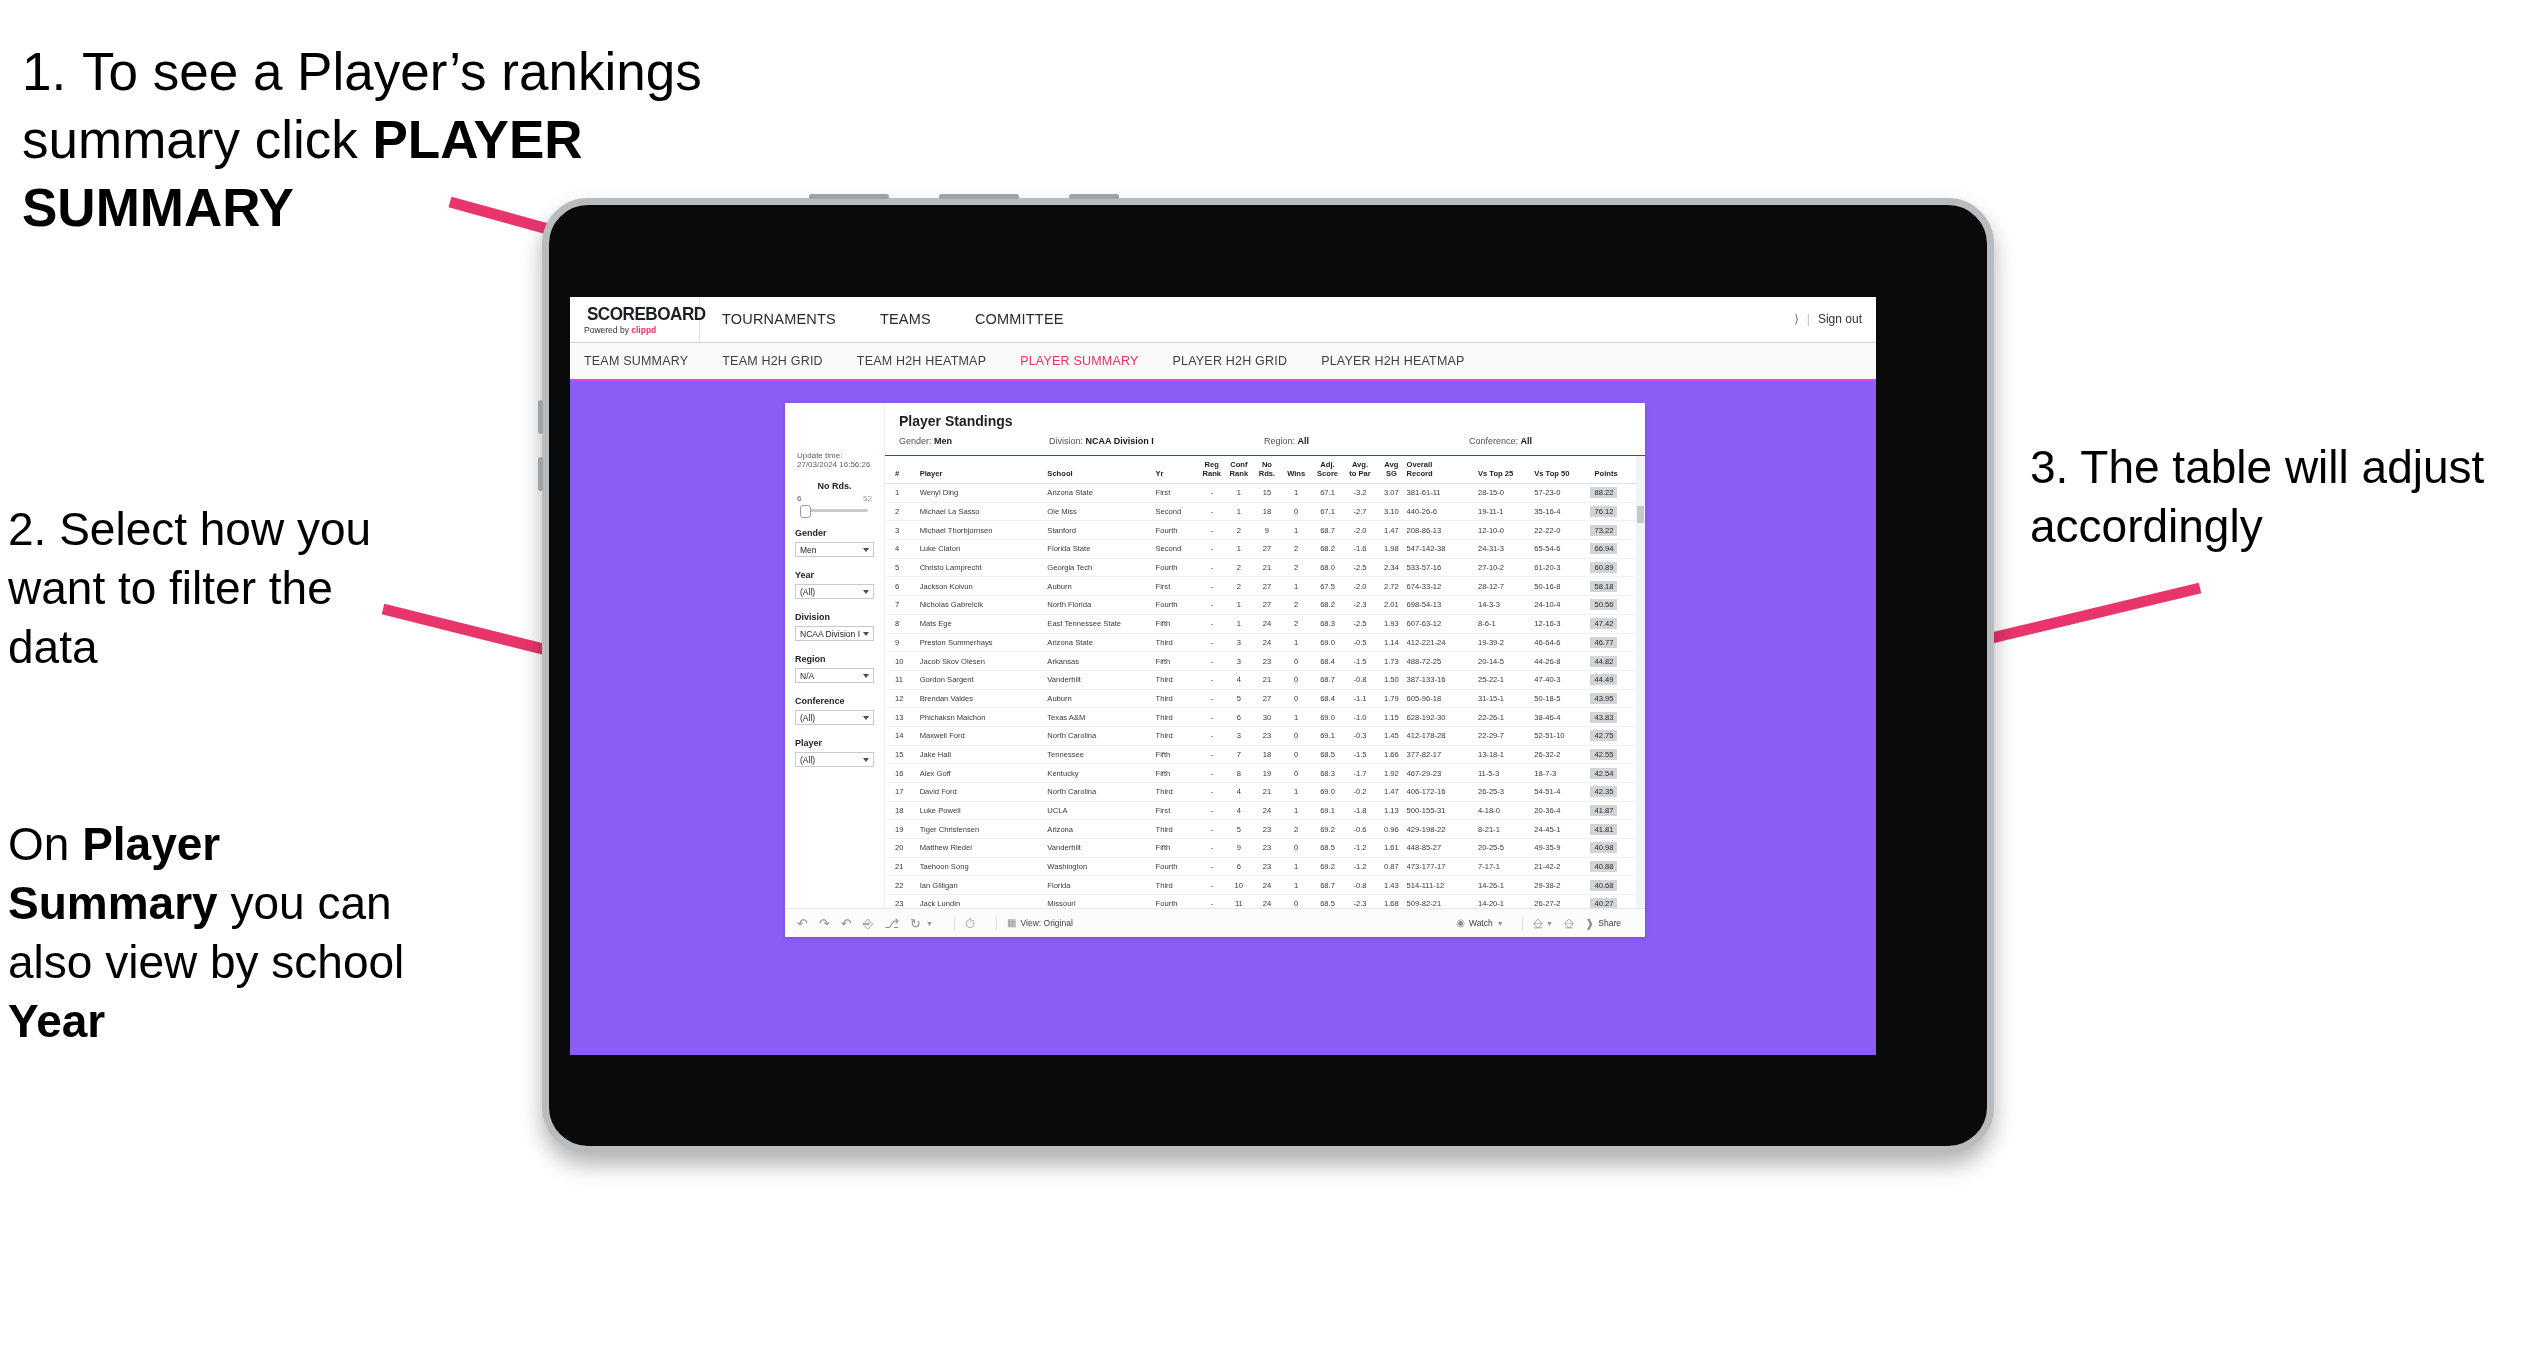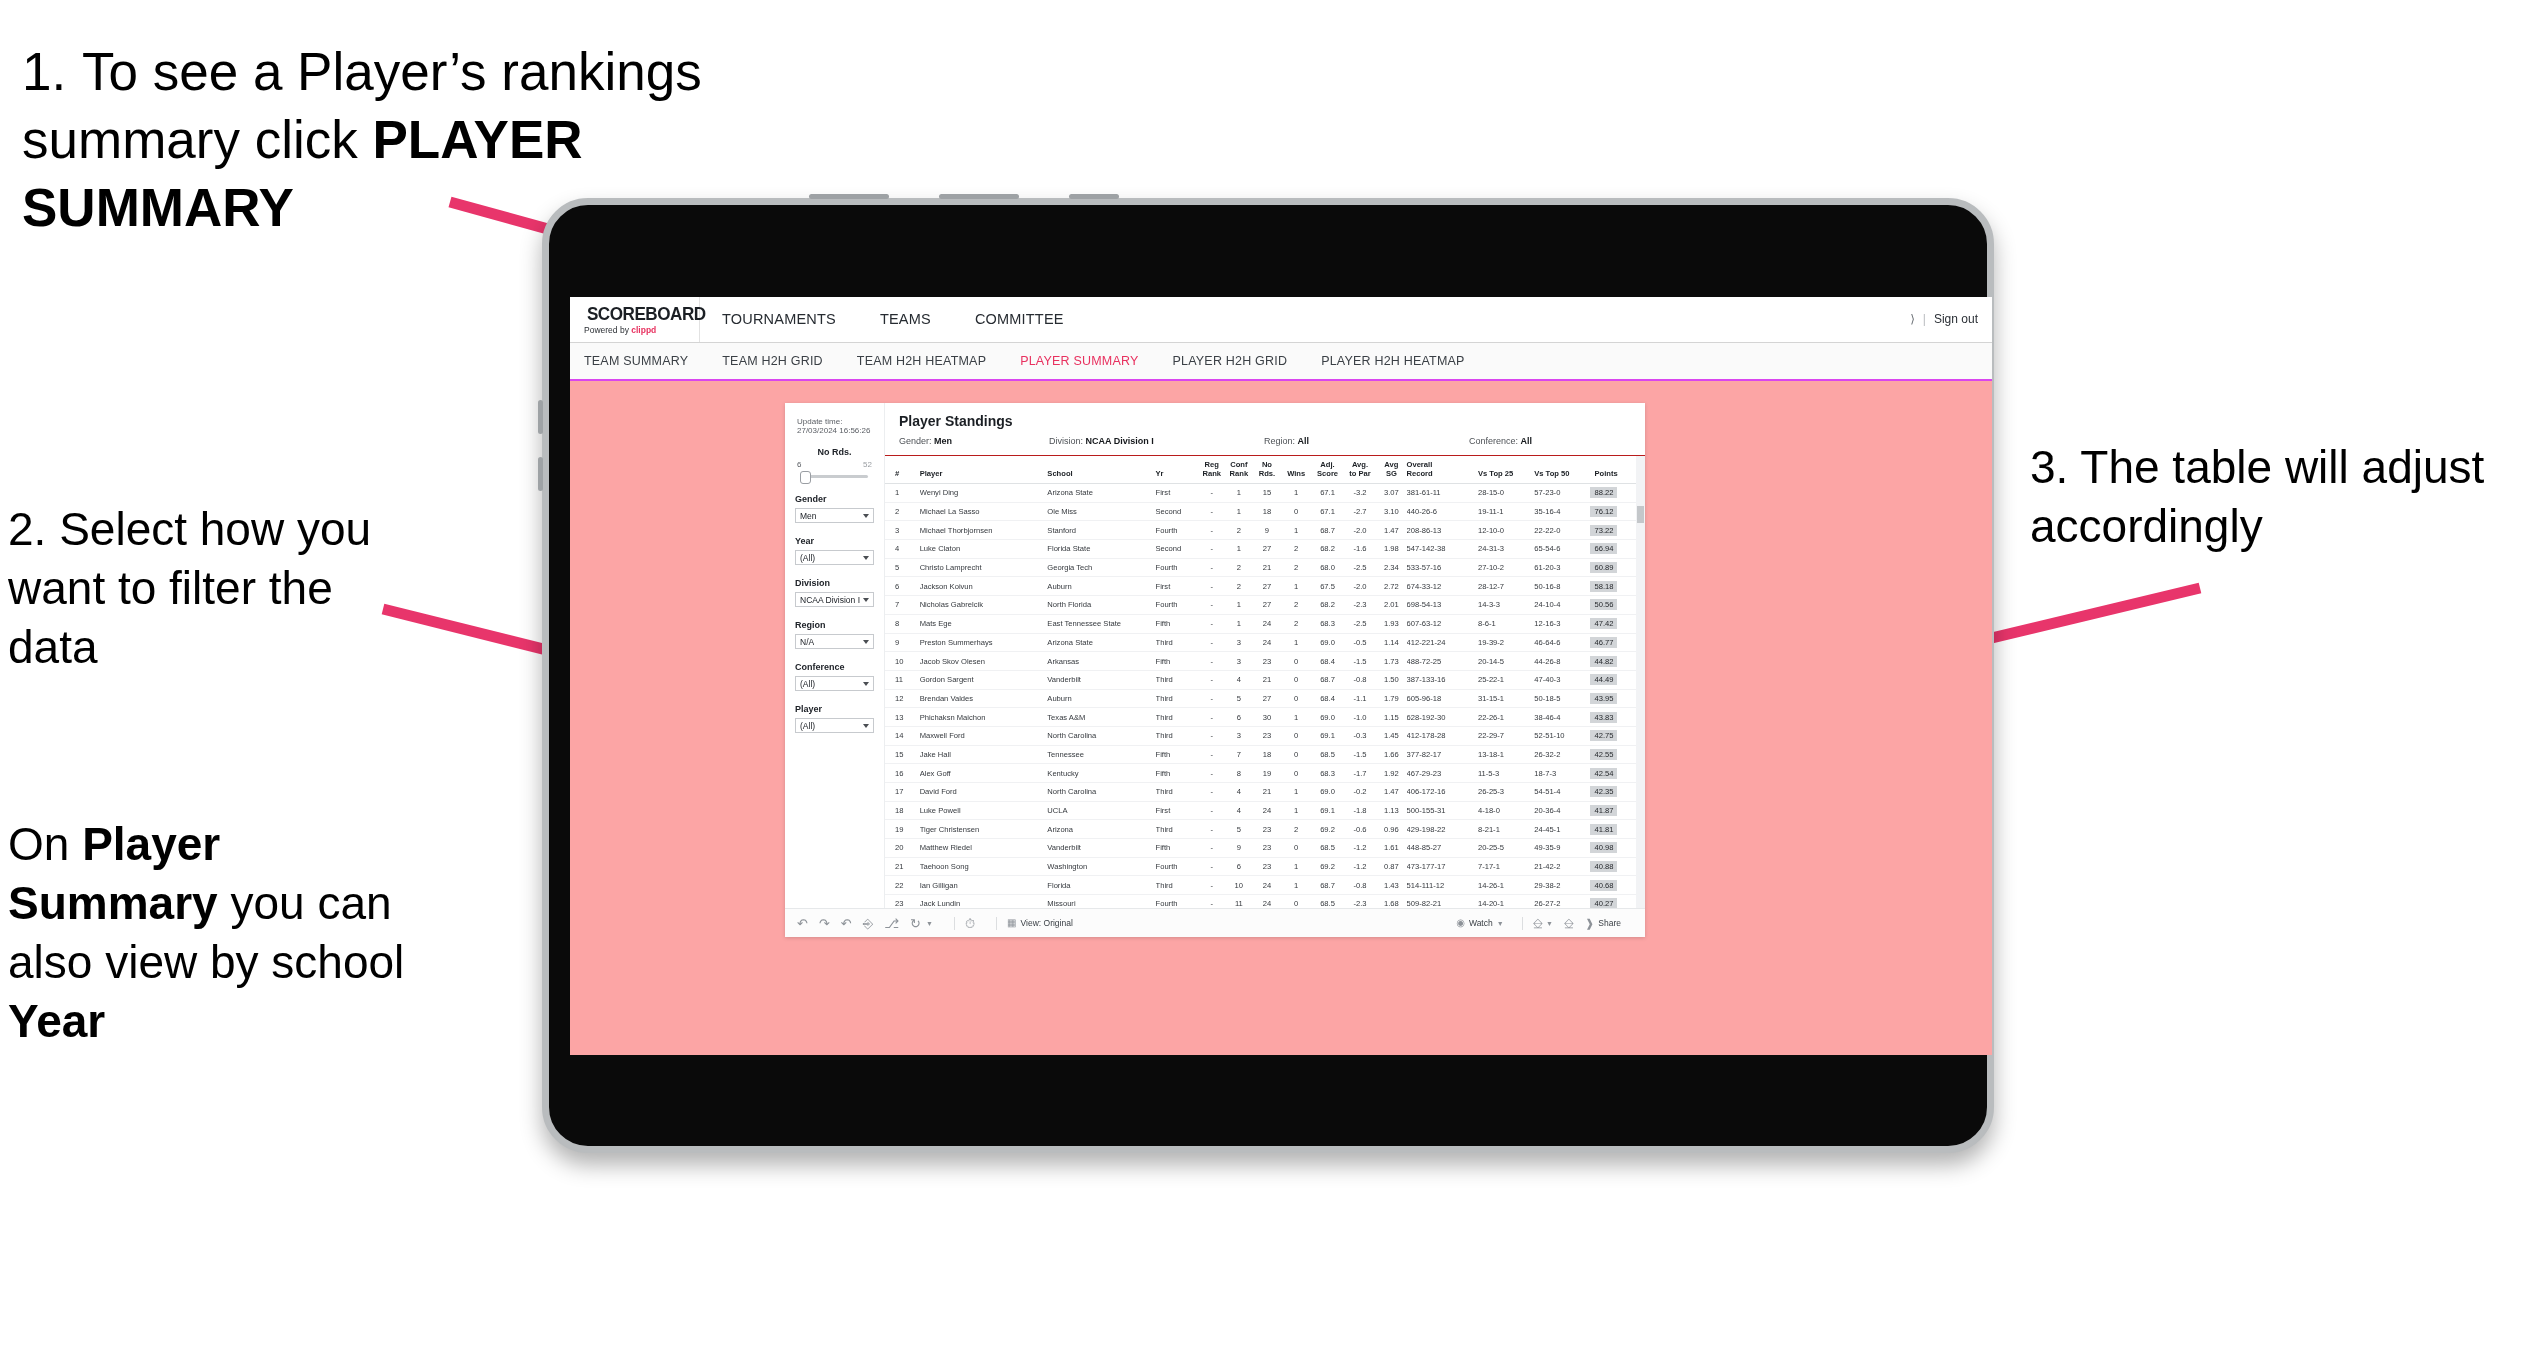--- a/index.html
+++ b/index.html
@@ -28,22 +28,22 @@
   #tablet{
     position:absolute;left:542px;top:198px;width:1452px;height:955px;
     background:#0a0a0a;
     border-radius:46px;
     border:7px solid #b9bcbe;
     box-sizing:border-box;
     box-shadow:0 12px 22px rgba(0,0,0,.30);
   }
   #tablet .btn-top{position:absolute;background:#9ea2a5;border-radius:3px;}
   #screen{
-    position:absolute;left:570px;top:297px;width:1422px;height:758px;
-    background:#fca5a5;overflow:hidden;
+    position:absolute;left:570px;top:297px;width:1306px;height:758px;
+    background:#8b5cf6;overflow:hidden;
   }
 
   
   .topbar{height:45px;background:#fff;display:flex;align-items:center;
     border-bottom:1px solid #d4d4d4;position:relative;}
   .logo-wrap{width:130px;padding-left:14px;display:flex;flex-direction:column;
     justify-content:center;height:100%;box-sizing:border-box;border-right:1px solid #e2e2e2;}
   .logo-main{font-family:"Liberation Sans",sans-serif;font-weight:bold;font-size:18px;
     letter-spacing:-0.5px;color:#1b1f24;line-height:1;transform:scaleX(.95);}
   .logo-sub{font-size:8.5px;color:#2b2f34;margin-top:2px;}
@@ -201,21 +201,21 @@
     <a href="#">TEAM H2H HEATMAP</a>
     <a href="#" class="active">PLAYER SUMMARY</a>
     <a href="#">PLAYER H2H GRID</a>
     <a href="#">PLAYER H2H HEATMAP</a>
   </div>
 
   <div id="dash">
     <div class="dash-body">
 
       <div class="rail">
-        <div style="padding:2px 2px 12px 2px;">
+        <div style="padding:2px 2px 12px 2px;margin-top:34px;">
           <div style="font-size:8px;color:#5b5f65;">Update time:</div>
           <div style="font-size:8px;color:#5b5f65;">27/03/2024 16:56:26</div>
         </div>
 
         <div class="f-block">
           <div class="slider-head">No Rds.</div>
           <div class="slider-nums">
             <span>6</span>
             <span class="hi">52</span>
           </div>

